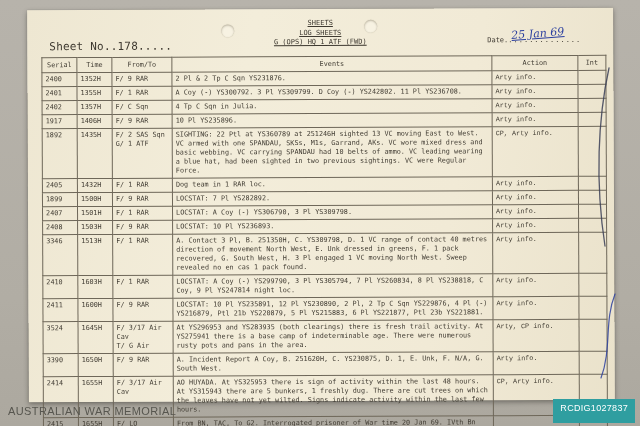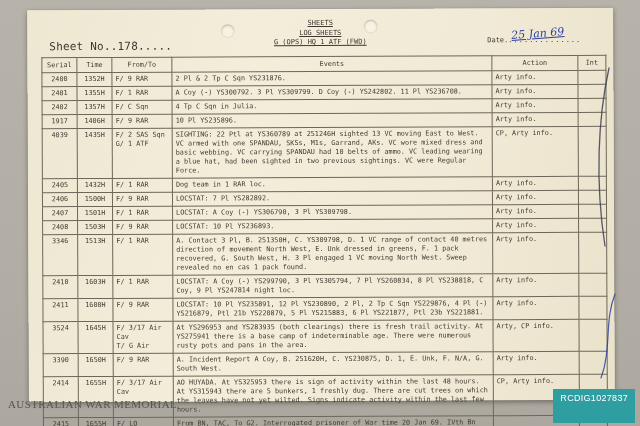--- a/index.html
+++ b/index.html
@@ -27,35 +27,35 @@
   .date-value { position:absolute; left:24px; top:-9px; color:#2b3f9f;
                 font-family:"DejaVu Serif",serif; font-style:italic; font-size:11px;
                 transform:rotate(-4deg); white-space:nowrap; text-decoration:underline; }
 
   
   table.log { position:absolute; left:14px; top:47px; width:564px; border-collapse:collapse;
               table-layout:fixed; font-size:6.8px; line-height:9px; color:#413c33; }
   table.log th, table.log td { border:1px solid #6e6759; }
   table.log th { font-weight:normal; height:15px; text-align:center; vertical-align:middle; }
   table.log td { vertical-align:top; padding:2px 3px 2px 3px; }
-  td.c-serial, td.c-time { text-align:center; white-space:nowrap; }
+  td.c-serial, td.c-time { text-align:left; white-space:nowrap; }
   td.c-from { white-space:pre-line; overflow:visible; }
-  td.c-action { padding-left:5px; }
+  td.c-action { padding-left:5px;font-family:Liberation Mono, monospace; }
   col.serial { width:35px; } col.time { width:35px; } col.from { width:60px; }
   col.events { width:320px; } col.action { width:86px; } col.int { width:28px; }
 
   
   svg.ink { position:absolute; left:0; top:0; width:640px; height:426px; pointer-events:none; }
 
   
-  .footer-left { position:absolute; left:8px; bottom:16px; font-family:Liberation Serif, serif;
+  .footer-left { position:absolute; left:8px; bottom:9px; font-family:Liberation Sans, sans-serif;
                  font-size:11px; color:#57564f; letter-spacing:.4px; }
   .id-box { position:absolute; right:5px; bottom:3px; background:#2f9ea0; color:#ffffff;
             font-family:"Liberation Sans",sans-serif; font-size:9px; line-height:19px;
-            height:34px; padding:0 7px; letter-spacing:.3px; }
+            height:24px; padding:0 7px; letter-spacing:.3px; }
 </style>
 </head>
 <body>
 
 <div class="stage">
 
   <div class="paper">
     <div class="hole h1"></div>
     <div class="hole h2"></div>
 
@@ -118,38 +118,38 @@
         </tr>
         <tr>
           <td class="c-serial">1917</td>
           <td class="c-time">1406H</td>
           <td class="c-from">F/ 9 RAR</td>
           <td class="c-events">10 Pl YS235896.</td>
           <td class="c-action">Arty info.</td>
           <td class="c-int"></td>
         </tr>
         <tr>
-          <td class="c-serial">4039</td>
+          <td class="c-serial">1892</td>
           <td class="c-time">1435H</td>
           <td class="c-from">F/ 2 SAS Sqn
 G/ 1 ATF</td>
           <td class="c-events">SIGHTING: 22 Ptl at YS360789 at 251246H sighted 13 VC moving East to West. VC armed with one SPANDAU, SKSs, M1s, Garrand, AKs. VC wore mixed dress and basic webbing. VC carrying SPANDAU had 10 belts of ammo. VC leading wearing a blue hat, had been sighted in two previous sightings. VC were Regular Force.</td>
           <td class="c-action">CP, Arty info.</td>
           <td class="c-int"></td>
         </tr>
         <tr>
           <td class="c-serial">2405</td>
           <td class="c-time">1432H</td>
           <td class="c-from">F/ 1 RAR</td>
           <td class="c-events">Dog team in 1 RAR loc.</td>
           <td class="c-action">Arty info.</td>
           <td class="c-int"></td>
         </tr>
         <tr>
-          <td class="c-serial">2406</td>
+          <td class="c-serial">1899</td>
           <td class="c-time">1500H</td>
           <td class="c-from">F/ 9 RAR</td>
           <td class="c-events">LOCSTAT: 7 Pl YS282892.</td>
           <td class="c-action">Arty info.</td>
           <td class="c-int"></td>
         </tr>
         <tr>
           <td class="c-serial">2407</td>
           <td class="c-time">1501H</td>
           <td class="c-from">F/ 1 RAR</td>

